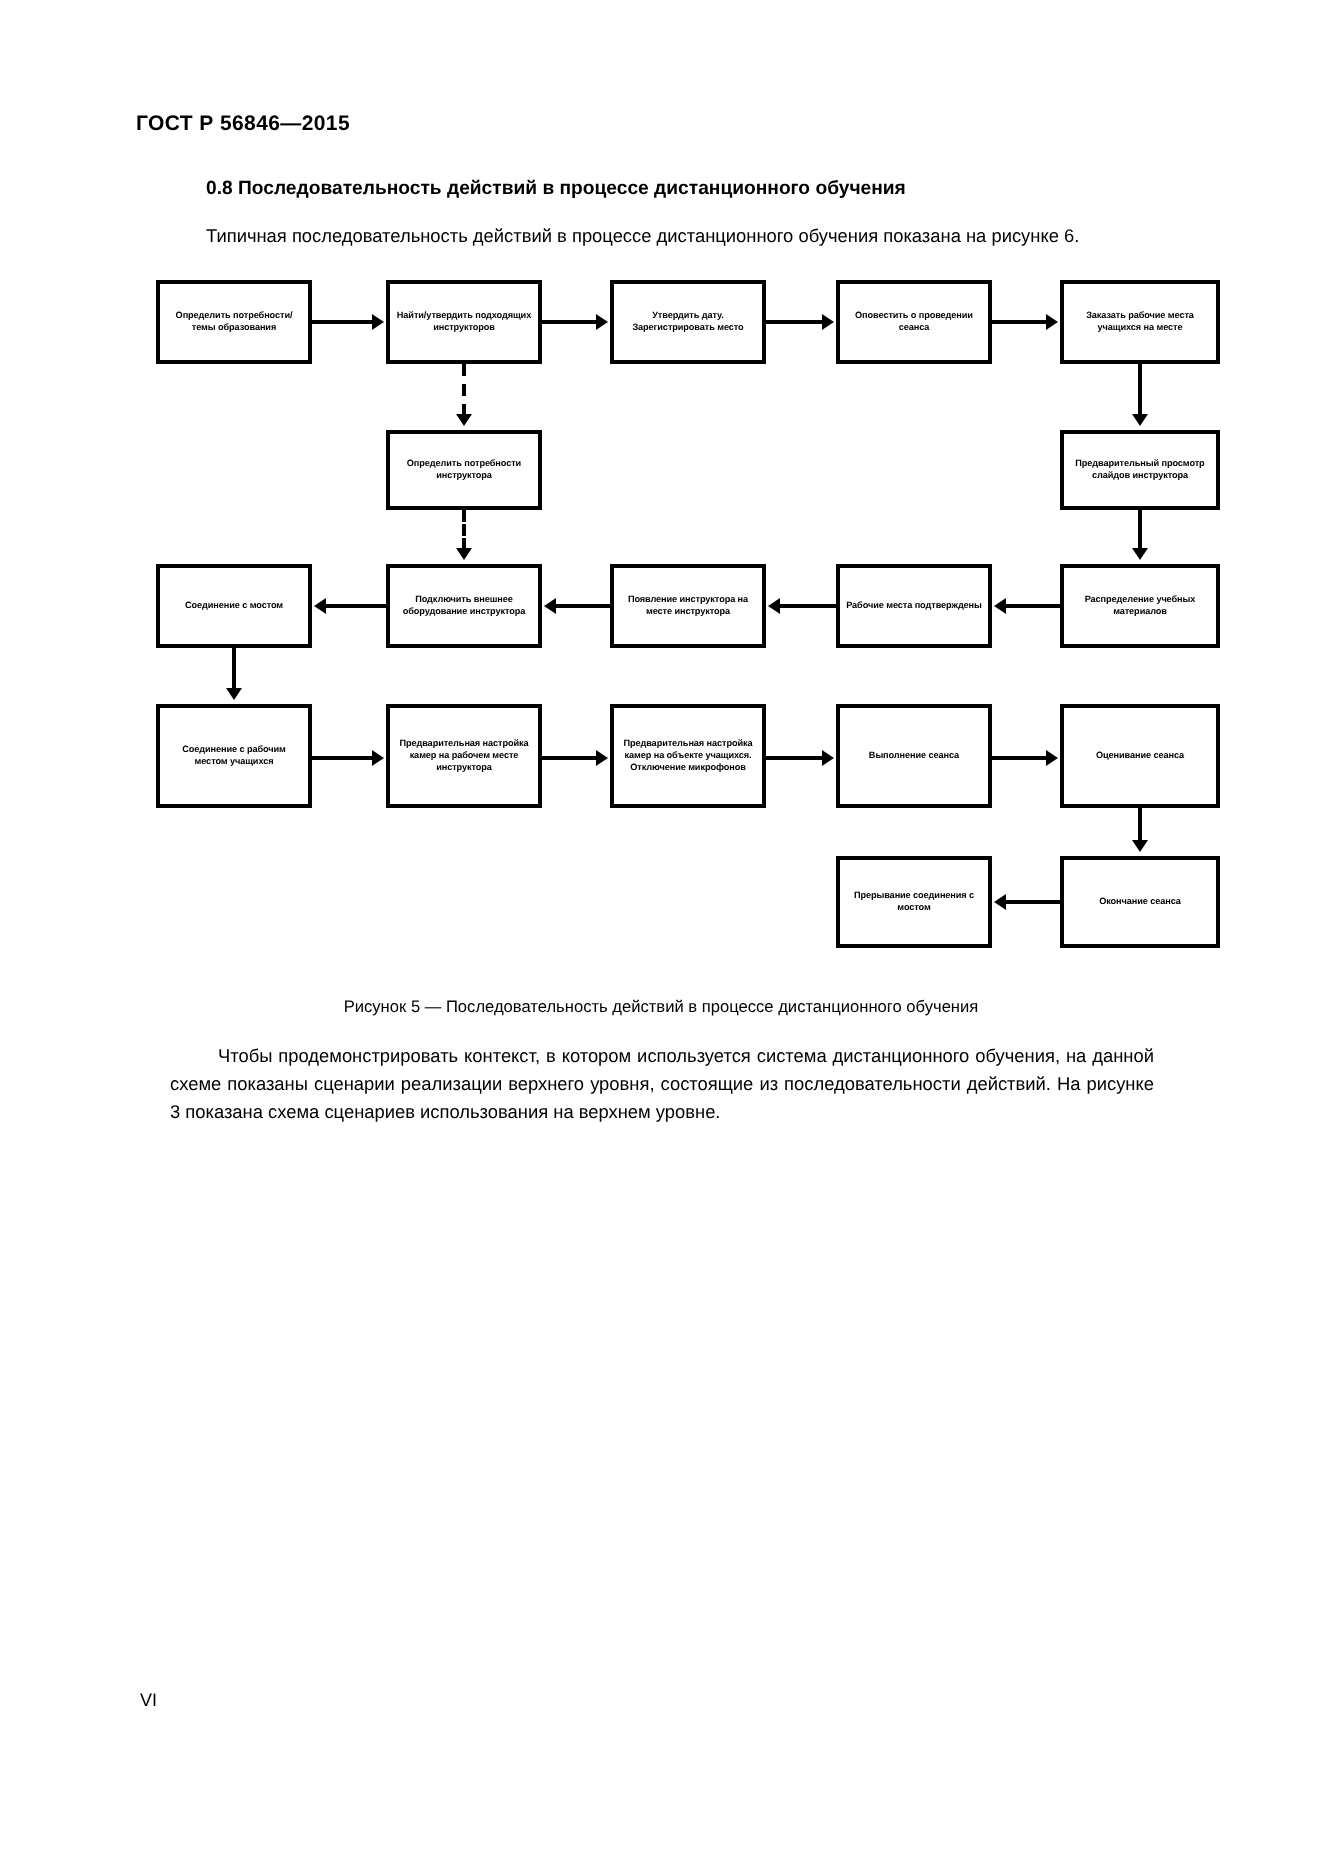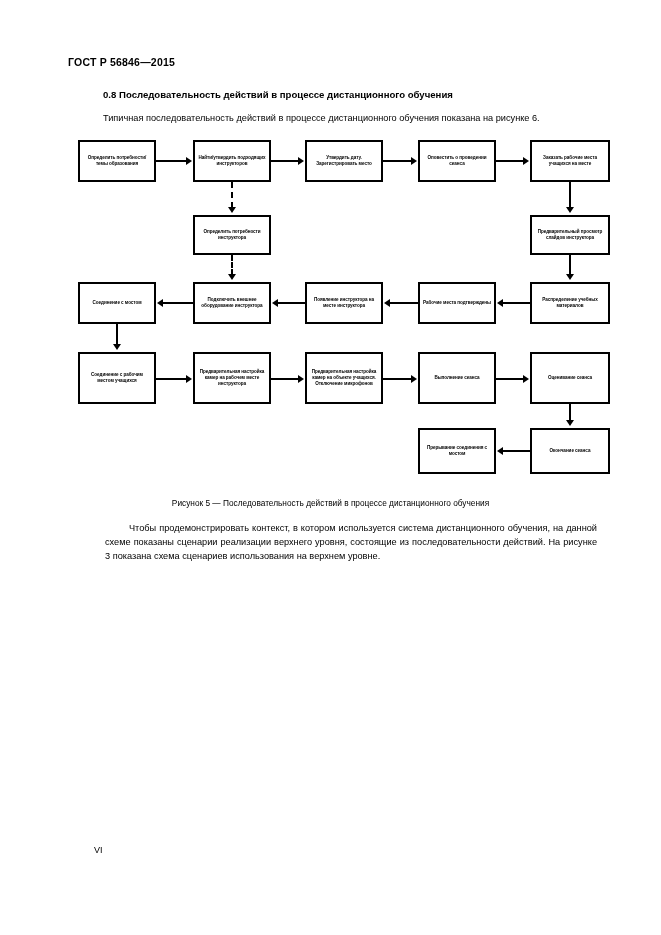--- a/index.html
+++ b/index.html
@@ -58,28 +58,27 @@
   .arrow-l { border-top:4px solid transparent; border-bottom:4px solid transparent; border-right:6px solid #000; }
   .arrow-d { border-left:4px solid transparent; border-right:4px solid transparent; border-top:6px solid #000; }
 
   .fig-caption {
     position:absolute; left:0; top:498px; width:661px;
     text-align:center; font-size:8.3px;
   }
 
   .body-para {
     position:absolute; left:85px; top:521px; width:492px;
-    font-size:9.2px; line-height:14.2px; text-align:justify;margin-left:20px;
+    font-size:9.2px; line-height:14.2px; text-align:justify;
   }
   .body-para .indent { display:inline-block; width:24px; }
 
   .page-number {
     position:absolute; left:70px; top:845px;
     font-size:9px;
-    margin-left:24px;
   }
 </style>
 </head>
 <body>
 
 <div class="page">
 
   <div class="doc-header">ГОСТ Р 56846—2015</div>
 
   <div class="section-title">0.8 Последовательность действий в процессе дистанционного обучения</div>

